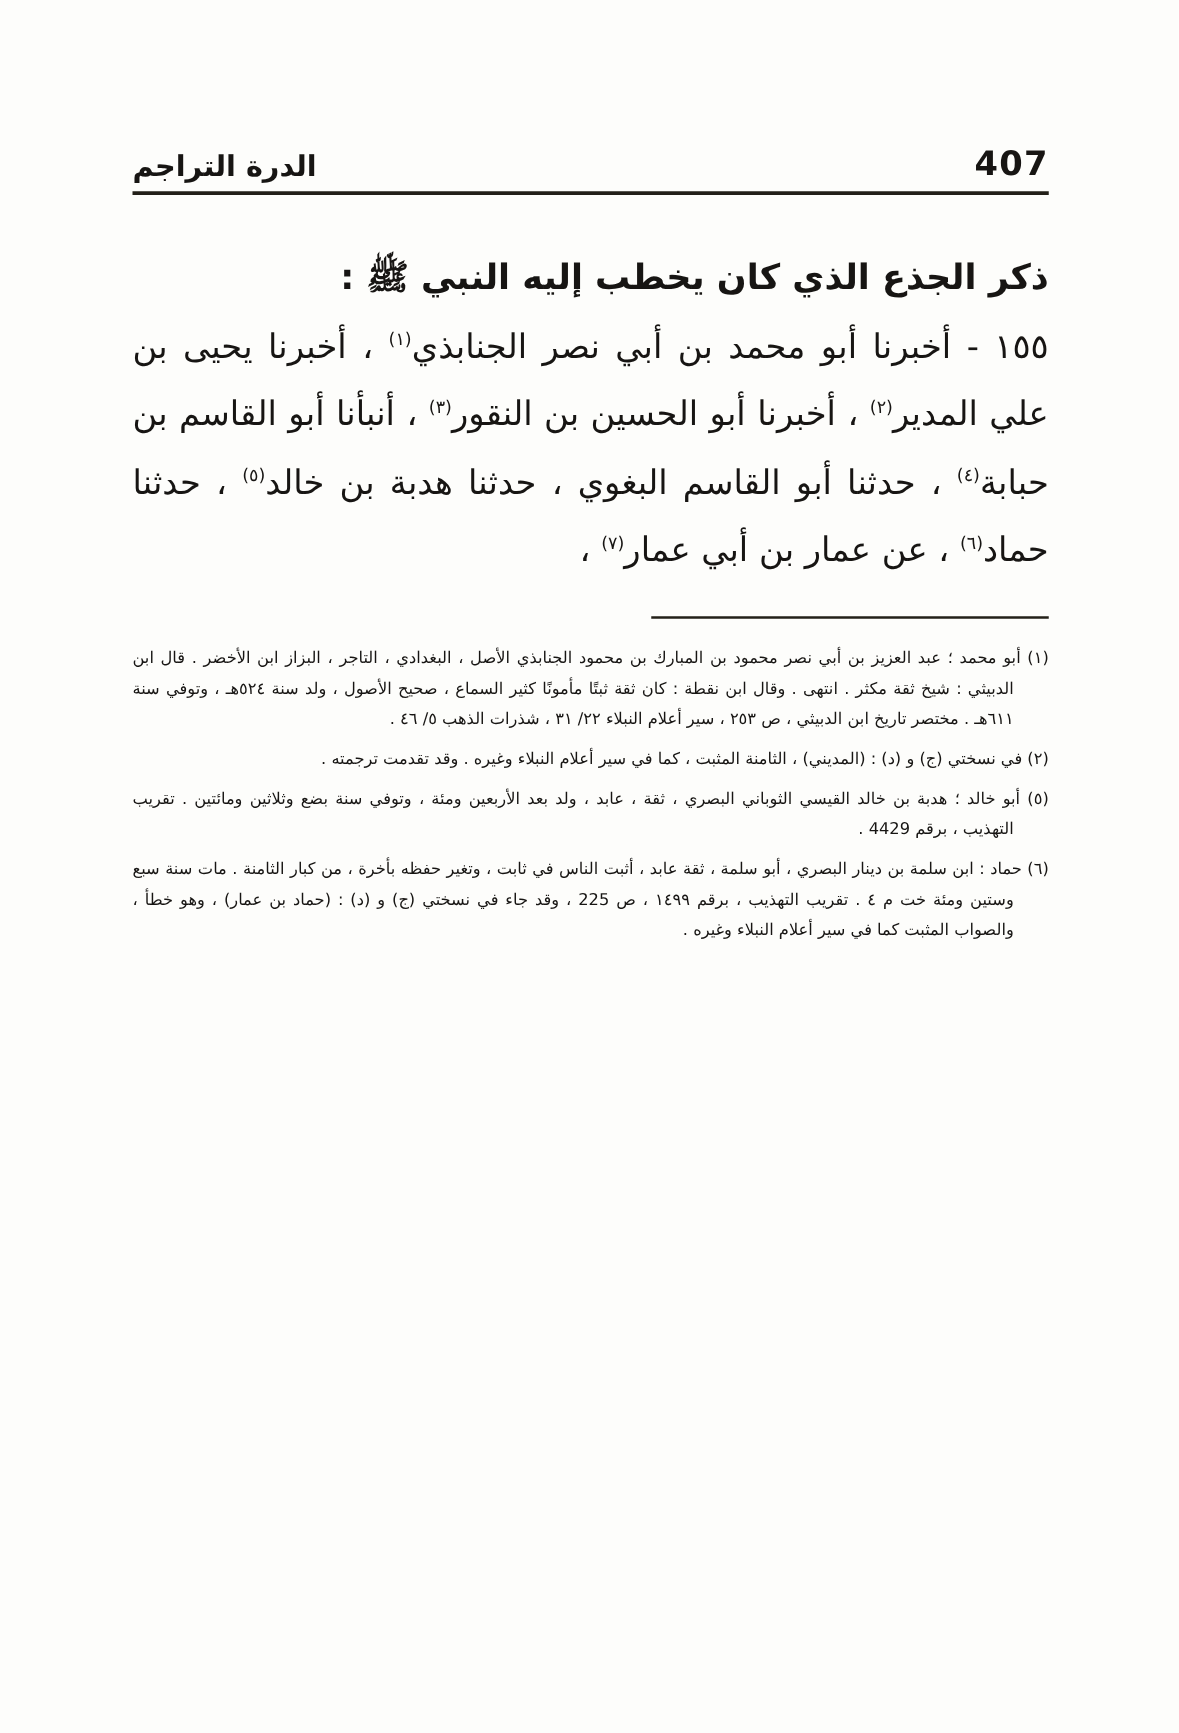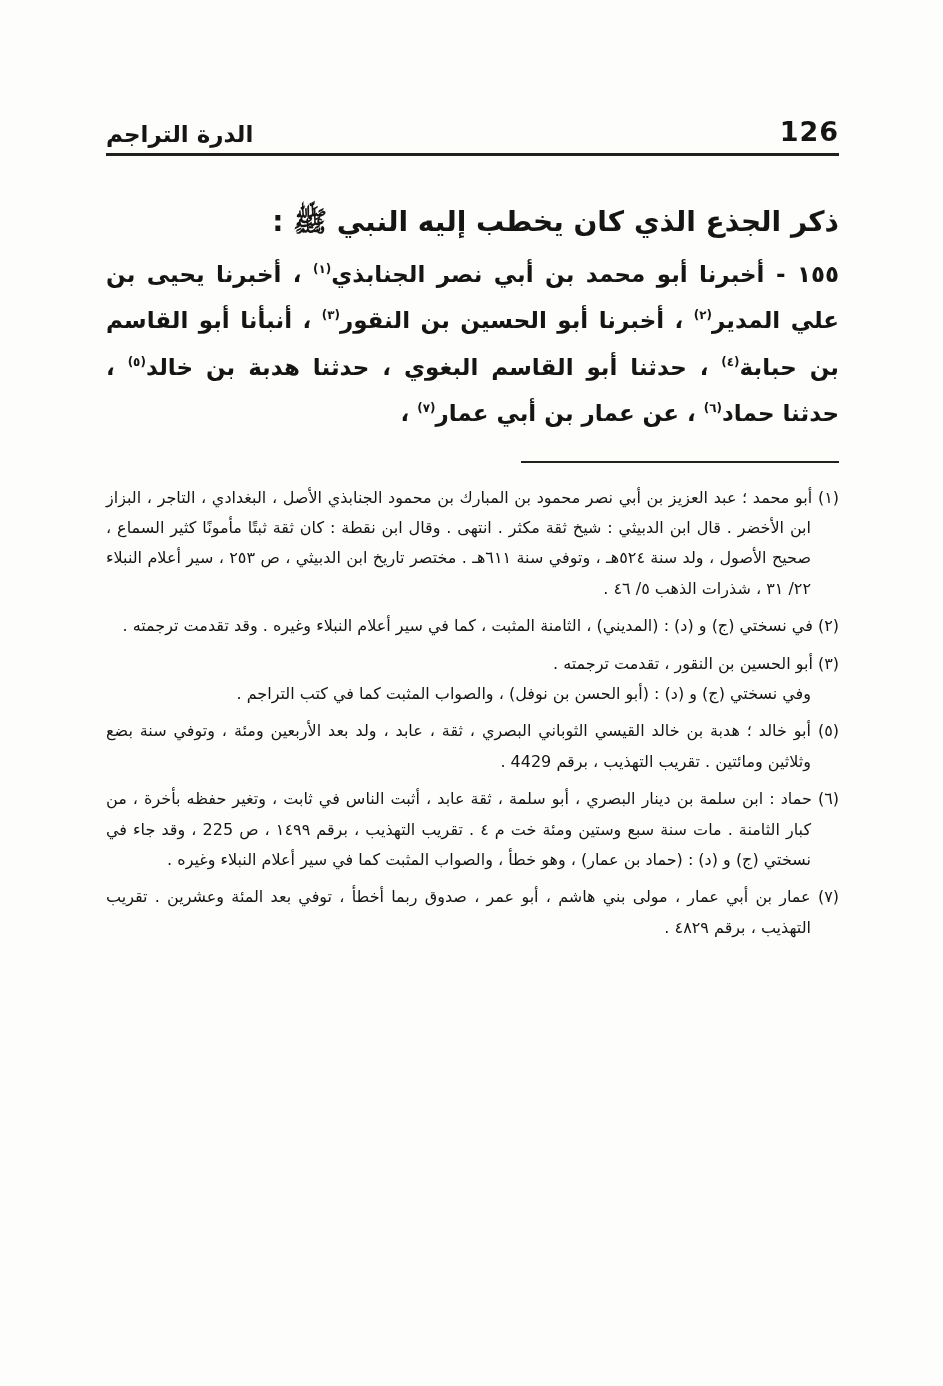--- a/index.html
+++ b/index.html
@@ -26,70 +26,67 @@
   .book-title  { font-size:23px; font-weight:bold; }
   
   .section-title {
     margin:44px 0 6px 0;
     font-size:28px;
     font-weight:bold;
     line-height:1.6;
   }
   .main-text {
     margin:0;
-    font-size:23px;
-    font-weight:bold;
+    font-size:27px;
+    font-weight:normal;
     line-height:2.02;
     text-align:justify;
   }
   .main-text sup {
     font-size:0.52em;
     vertical-align:super;
     line-height:0;
   }
   
   .fn-sep {
     width:318px;
     height:0;
     border-top:2.5px solid #232019;
     margin:24px 0 20px auto;
   }
   
   .footnotes {
-    font-size:16px;
+    font-size:13px;
     line-height:1.9;
     text-align:justify;
   }
   .footnote {
     padding-right:28px;
     text-indent:-28px;
     margin-bottom:7px;
   }
   .fn-marker { font-weight:normal; }
   .fn-text { white-space:pre-wrap; }
 </style>
 </head>
 <body>
 
 <div class="page">
 
   <div class="header">
-    <span class="page-number">126</span>
+    <span class="page-number">407</span>
     <span class="book-title">الدرة التراجم</span>
   </div>
 
   <h2 class="section-title">ذكر الجذع الذي كان يخطب إليه النبي ﷺ :</h2>
 
   <p class="main-text"><span>١٥٥ - أخبرنا أبو محمد بن أبي نصر الجنابذي</span><sup>(١)</sup><span> ، أخبرنا يحيى بن علي المدير</span><sup>(٢)</sup><span> ، أخبرنا أبو الحسين بن النقور</span><sup>(٣)</sup><span> ، أنبأنا أبو القاسم بن حبابة</span><sup>(٤)</sup><span> ، حدثنا أبو القاسم البغوي ، حدثنا هدبة بن خالد</span><sup>(٥)</sup><span> ، حدثنا حماد</span><sup>(٦)</sup><span> ، عن عمار بن أبي عمار</span><sup>(٧)</sup><span> ،</span></p>
 
   <div class="fn-sep"></div>
 
   <div class="footnotes">
     <div class="footnote"><span class="fn-marker">(١)</span><span class="fn-text"> أبو محمد ؛ عبد العزيز بن أبي نصر محمود بن المبارك بن محمود الجنابذي الأصل ، البغدادي ، التاجر ، البزاز ابن الأخضر . قال ابن الدبيثي : شيخ ثقة مكثر . انتهى . وقال ابن نقطة : كان ثقة ثبتًا مأمونًا كثير السماع ، صحيح الأصول ، ولد سنة ٥٢٤هـ ، وتوفي سنة ٦١١هـ . مختصر تاريخ ابن الدبيثي ، ص ٢٥٣ ، سير أعلام النبلاء ٢٢/ ٣١ ، شذرات الذهب ٥/ ٤٦ .</span></div>
     <div class="footnote"><span class="fn-marker">(٢)</span><span class="fn-text"> في نسختي (ج) و (د) : (المديني) ، الثامنة المثبت ، كما في سير أعلام النبلاء وغيره . وقد تقدمت ترجمته .</span></div>
-    <div class="footnote"><span class="fn-marker">(٣)</span><span class="fn-text"> أبو الحسين بن النقور ، تقدمت ترجمته .
-وفي نسختي (ج) و (د) : (أبو الحسن بن نوفل) ، والصواب المثبت كما في كتب التراجم .</span></div>
     <div class="footnote"><span class="fn-marker">(٥)</span><span class="fn-text"> أبو خالد ؛ هدبة بن خالد القيسي الثوباني البصري ، ثقة ، عابد ، ولد بعد الأربعين ومئة ، وتوفي سنة بضع وثلاثين ومائتين . تقريب التهذيب ، برقم 4429 .</span></div>
     <div class="footnote"><span class="fn-marker">(٦)</span><span class="fn-text"> حماد : ابن سلمة بن دينار البصري ، أبو سلمة ، ثقة عابد ، أثبت الناس في ثابت ، وتغير حفظه بأخرة ، من كبار الثامنة . مات سنة سبع وستين ومئة خت م ٤ . تقريب التهذيب ، برقم ١٤٩٩ ، ص 225 ، وقد جاء في نسختي (ج) و (د) : (حماد بن عمار) ، وهو خطأ ، والصواب المثبت كما في سير أعلام النبلاء وغيره .</span></div>
-    <div class="footnote"><span class="fn-marker">(٧)</span><span class="fn-text"> عمار بن أبي عمار ، مولى بني هاشم ، أبو عمر ، صدوق ربما أخطأ ، توفي بعد المئة وعشرين . تقريب التهذيب ، برقم ٤٨٢٩ .</span></div>
   </div>
 
 </div>
 
 </body></html>

